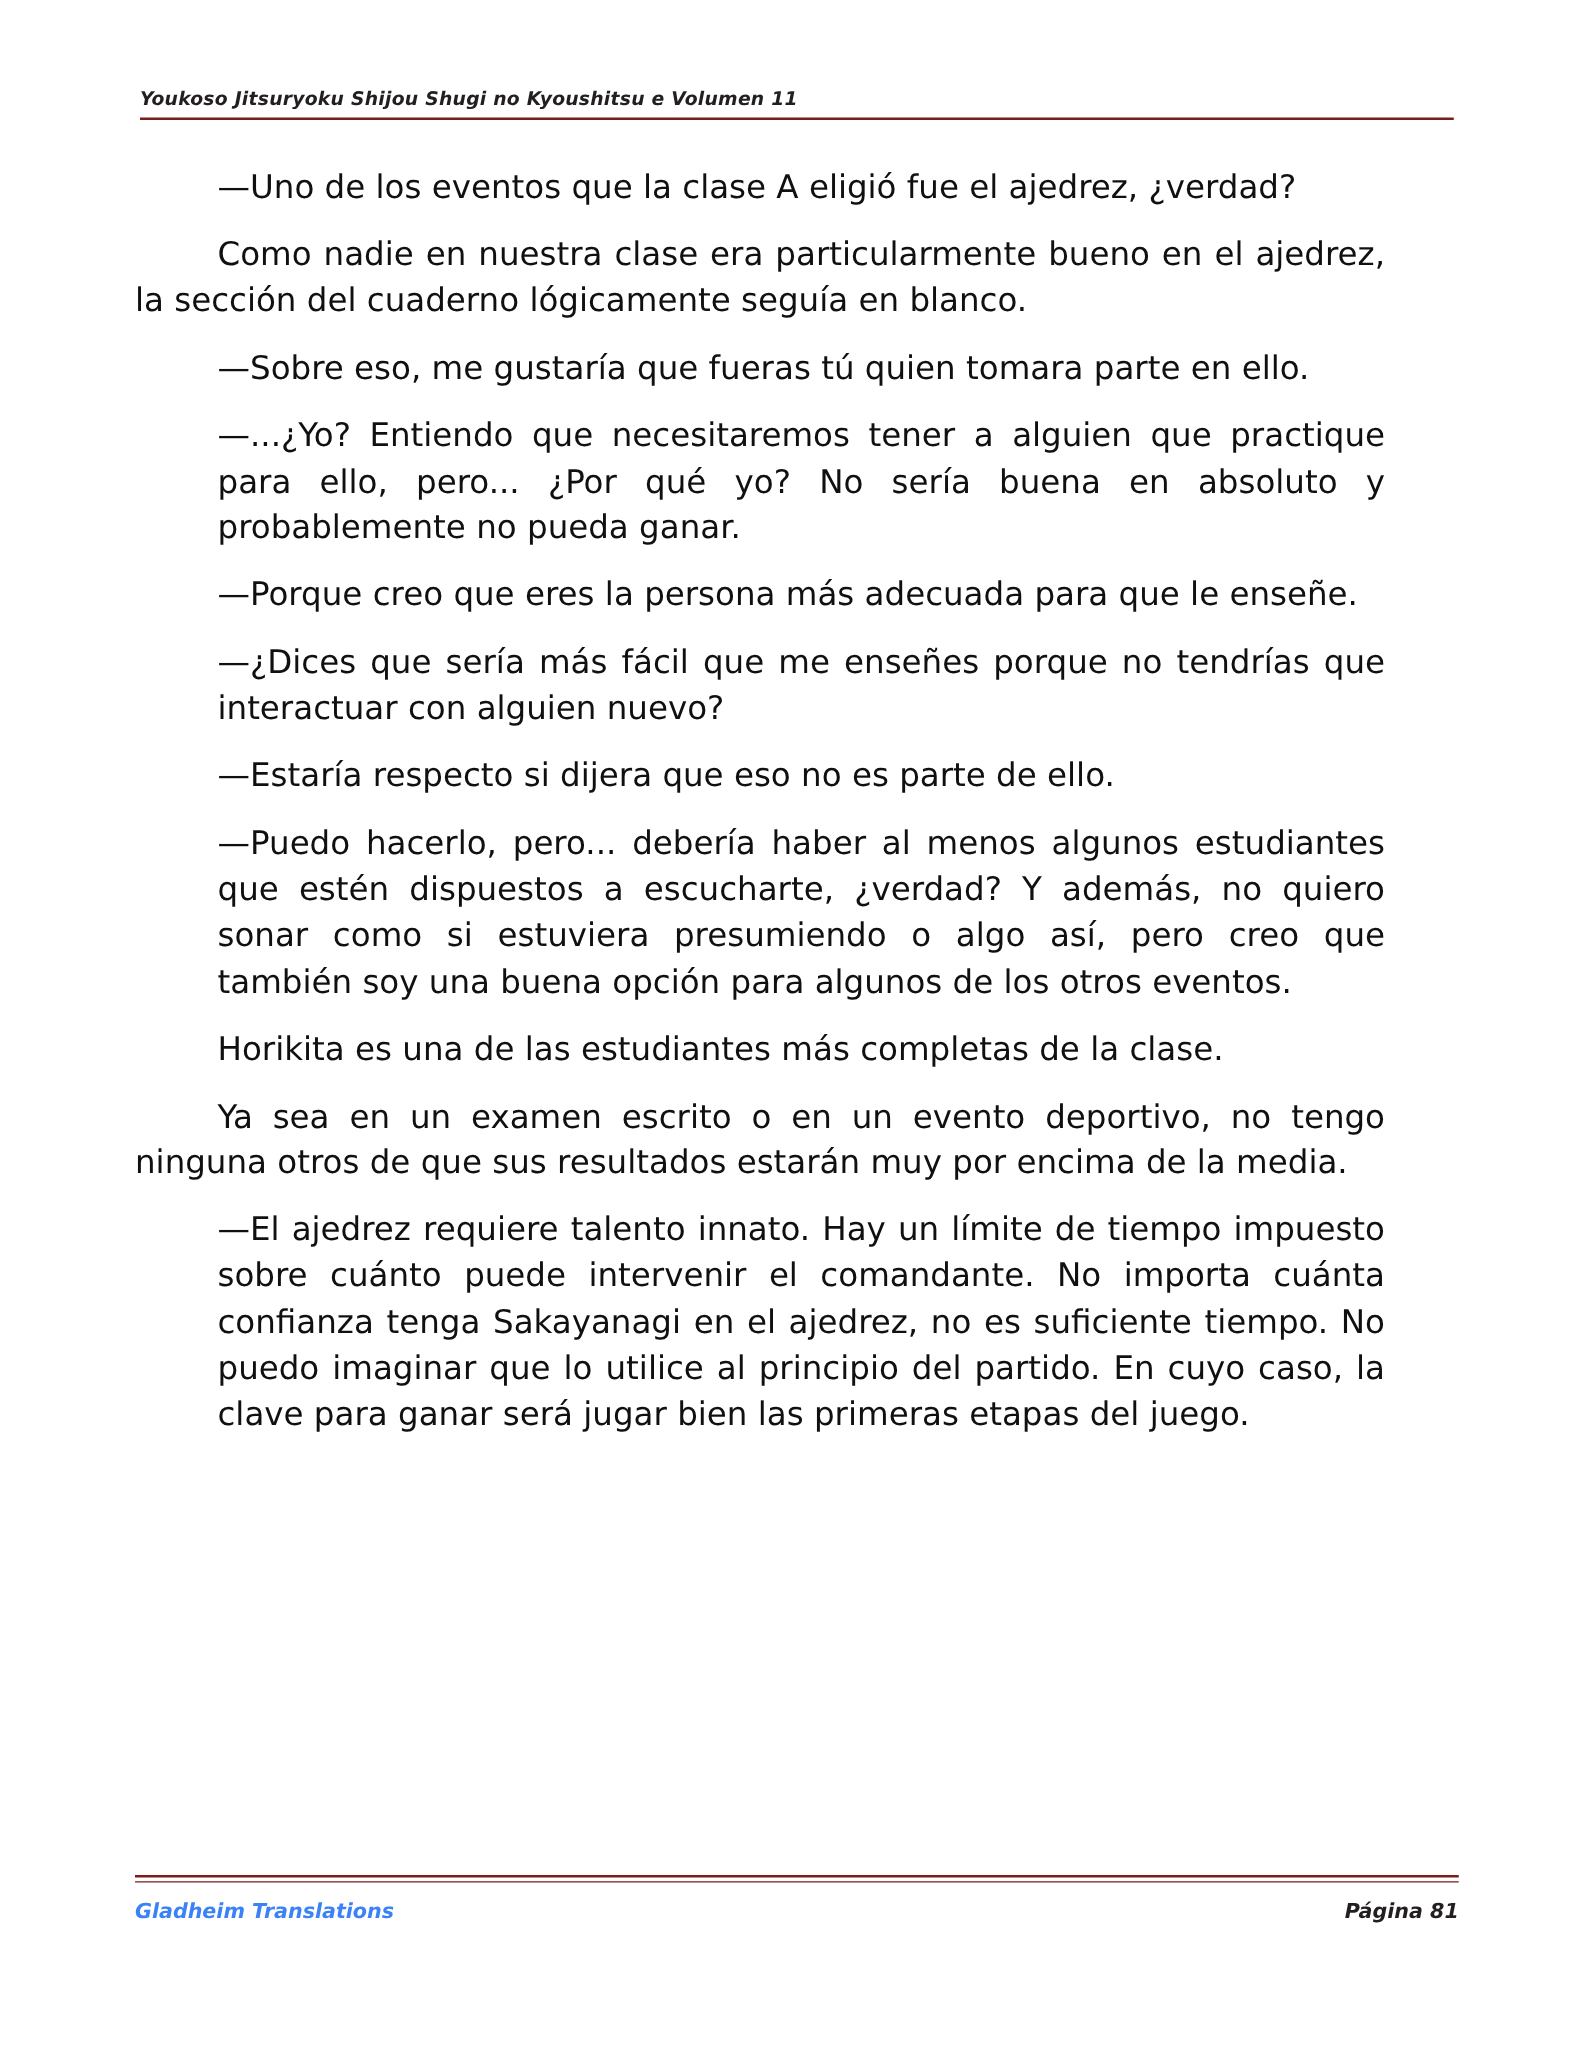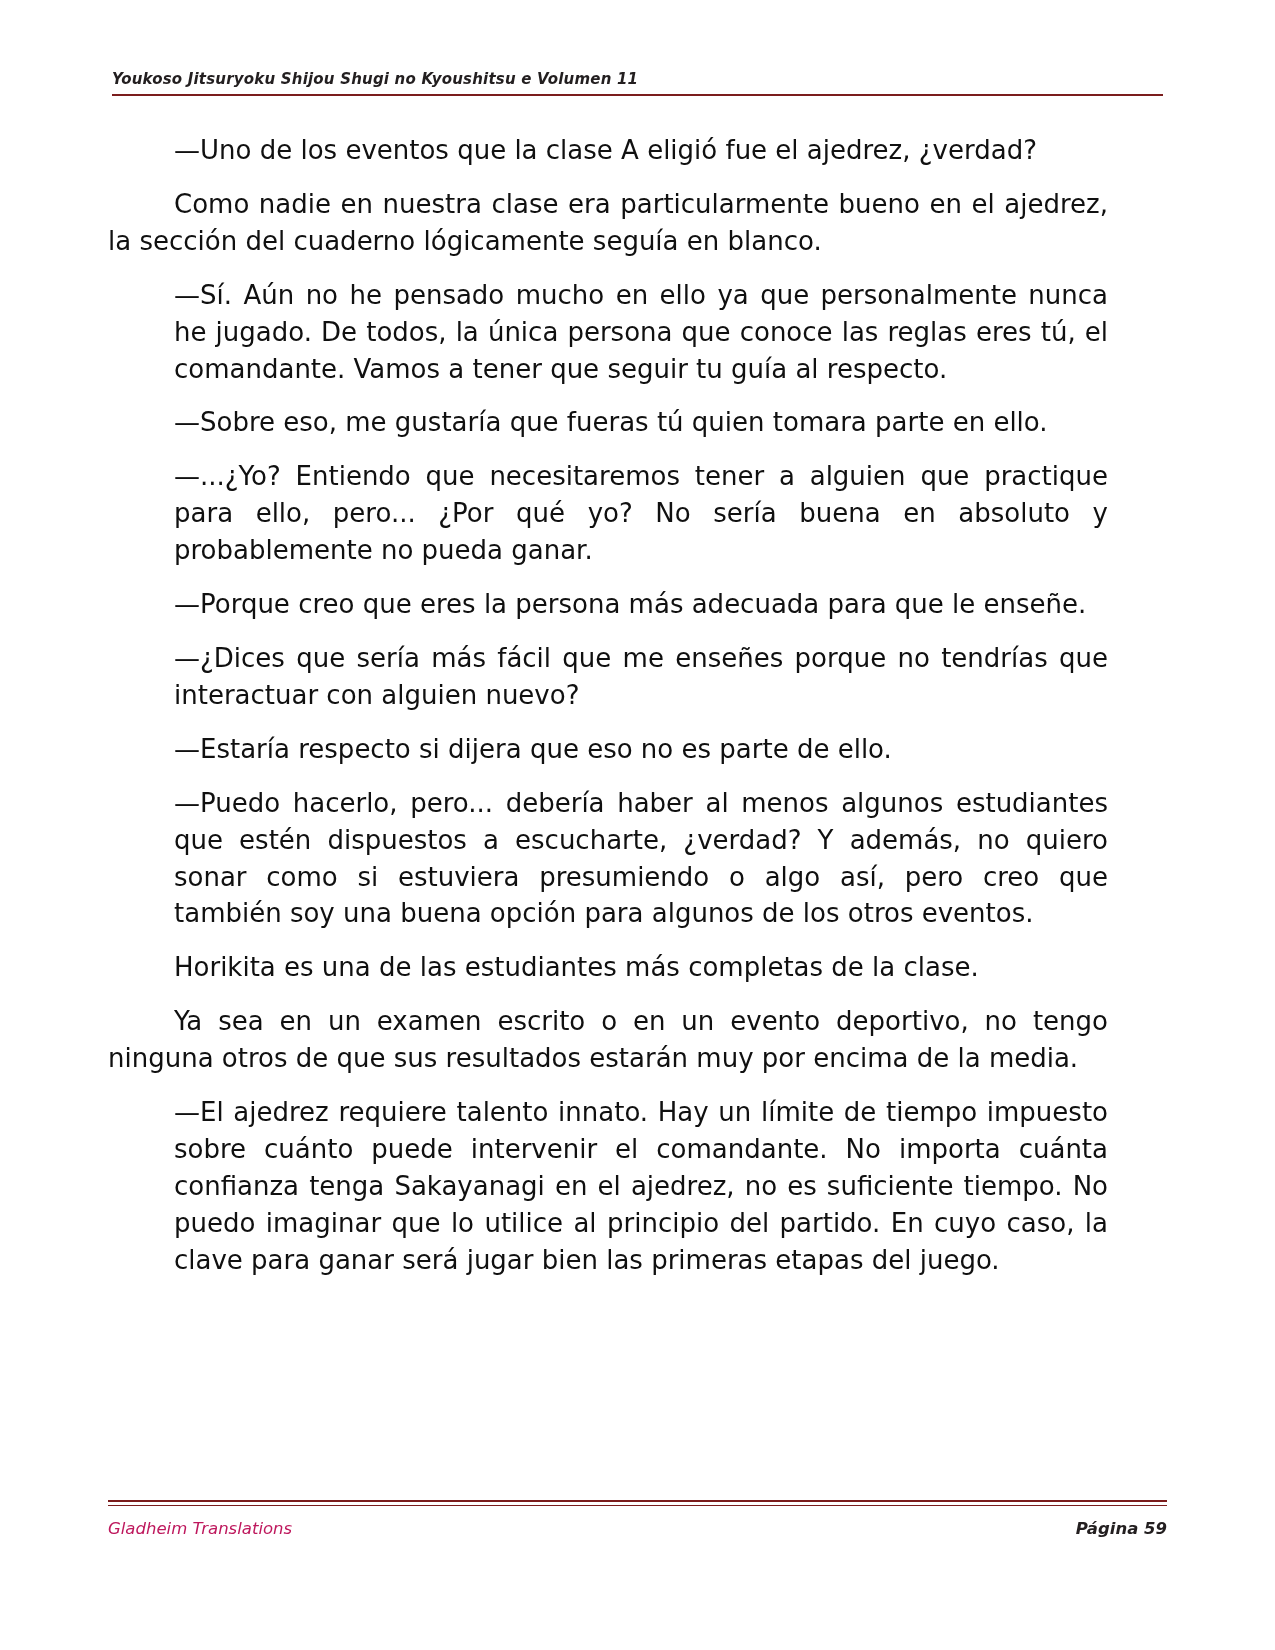--- a/index.html
+++ b/index.html
@@ -76,24 +76,24 @@
     width: 100%;
     margin-top: 3px;
   }
   .footer-row {
     display: flex;
     justify-content: space-between;
     align-items: baseline;
     margin-top: 13px;
   }
   .footer-left {
-    font-weight: normal;
+    font-weight: bold;
     font-style: italic;
     font-size: 16.5px;
-    color: #be185d;
+    color: #3b82f6;
   }
   .footer-right {
     font-weight: bold;
     font-style: italic;
     font-size: 16.5px;
     color: #231f20;
   }
 </style>
 </head>
 <body>
@@ -101,34 +101,33 @@
 <div class="page">
 
   <div class="header">
     <div class="header-title">Youkoso Jitsuryoku Shijou Shugi no Kyoushitsu e Volumen 11</div>
     <div class="header-rule"></div>
   </div>
 
   <div class="content">
       <p class="dialogue">—Uno de los eventos que la clase A eligió fue el ajedrez, ¿verdad?</p>
       <p class="indent">Como nadie en nuestra clase era particularmente bueno en el ajedrez, la sección del cuaderno lógicamente seguía en blanco.</p>
-      <p class="dialogue">—Sí. Aún no he pensado mucho en ello ya que personalmente nunca he jugado. De todos, la única persona que conoce las reglas eres tú, el comandante. Vamos a tener que seguir tu guía al respecto.</p>
       <p class="dialogue">—Sobre eso, me gustaría que fueras tú quien tomara parte en ello.</p>
       <p class="dialogue">—...¿Yo? Entiendo que necesitaremos tener a alguien que practique para ello, pero... ¿Por qué yo? No sería buena en absoluto y probablemente no pueda ganar.</p>
       <p class="dialogue">—Porque creo que eres la persona más adecuada para que le enseñe.</p>
       <p class="dialogue">—¿Dices que sería más fácil que me enseñes porque no tendrías que interactuar con alguien nuevo?</p>
       <p class="dialogue">—Estaría respecto si dijera que eso no es parte de ello.</p>
       <p class="dialogue">—Puedo hacerlo, pero... debería haber al menos algunos estudiantes que estén dispuestos a escucharte, ¿verdad? Y además, no quiero sonar como si estuviera presumiendo o algo así, pero creo que también soy una buena opción para algunos de los otros eventos.</p>
       <p class="indent">Horikita es una de las estudiantes más completas de la clase.</p>
       <p class="indent">Ya sea en un examen escrito o en un evento deportivo, no tengo ninguna otros de que sus resultados estarán muy por encima de la media.</p>
       <p class="dialogue last">—El ajedrez requiere talento innato. Hay un límite de tiempo impuesto sobre cuánto puede intervenir el comandante. No importa cuánta confianza tenga Sakayanagi en el ajedrez, no es suficiente tiempo. No puedo imaginar que lo utilice al principio del partido. En cuyo caso, la clave para ganar será jugar bien las primeras etapas del juego.</p>
     </div>
 
   <div class="footer">
     <div class="footer-rule-top"></div>
     <div class="footer-rule-bottom"></div>
     <div class="footer-row">
       <div class="footer-left">Gladheim Translations</div>
-      <div class="footer-right">Página 59</div>
+      <div class="footer-right">Página 81</div>
     </div>
   </div>
 
 </div>
 
 </body></html>

